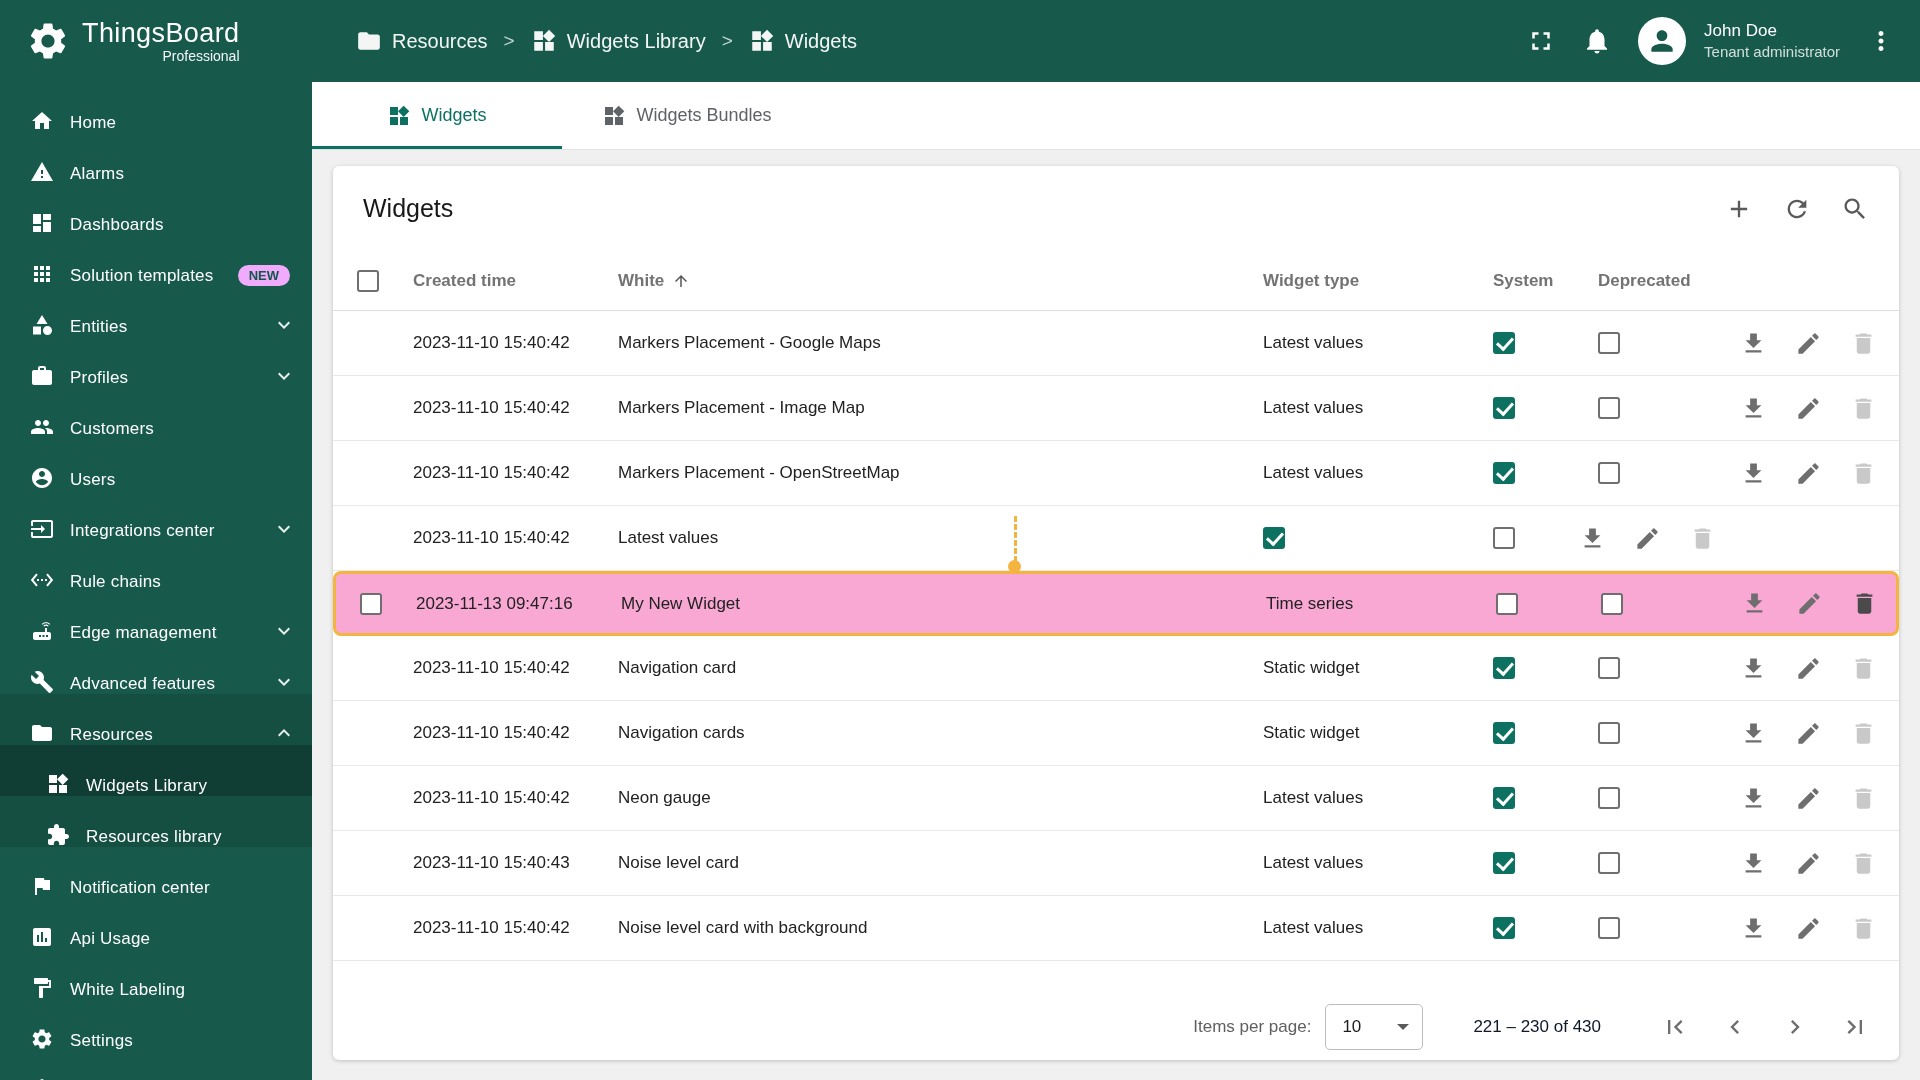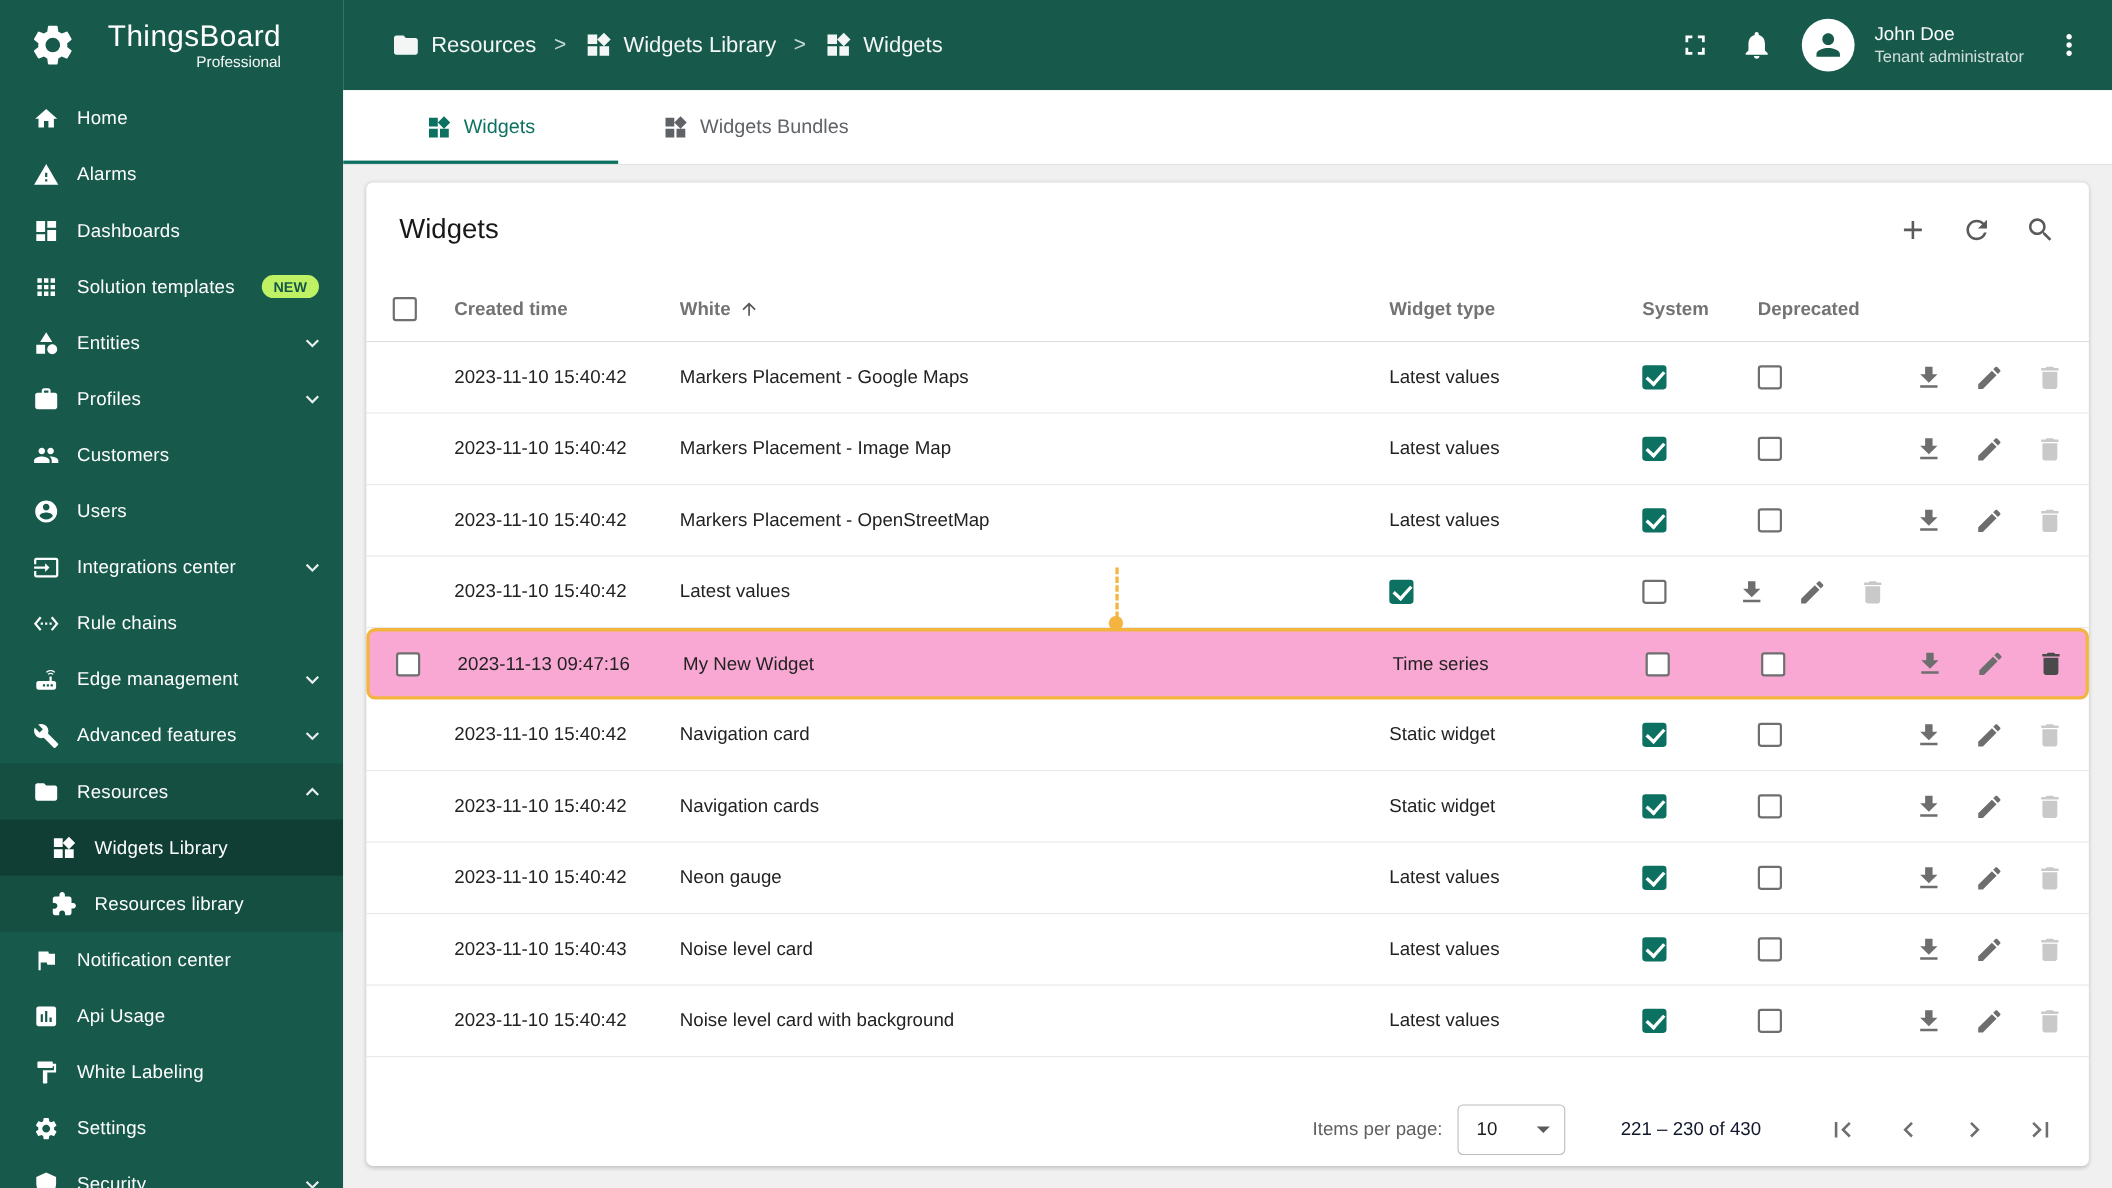--- a/index.html
+++ b/index.html
@@ -11,33 +11,33 @@
     --text:#1d1d1d;
     --muted:#6e6e6e;
   }
   *{box-sizing:border-box;margin:0;padding:0;}
   html,body{width:1920px;height:1080px;overflow:hidden;}
   body{font-family:"Liberation Sans","DejaVu Sans",sans-serif;display:flex;background:var(--bg);color:var(--text);}
   svg{display:block;}
 
   
   .sidebar{width:312px;flex:none;background:var(--sidebar-bg);color:#fff;overflow:hidden;display:flex;flex-direction:column;}
-  .logo{height:82px;flex:none;display:flex;align-items:center;gap:28px;padding:0 14px 0 26px;}
+  .logo{height:82px;flex:none;display:flex;align-items:center;gap:12px;padding:0 14px 0 26px;}
   .logo-mark svg{width:44px;height:44px;fill:#fff;}
   .logo-text{display:flex;flex-direction:column;}
   .logo-name{font-size:27px;letter-spacing:.4px;}
   .logo-sub{font-size:14px;opacity:.95;text-align:right;margin-top:-1px;}
-  .nav-item{height:51px;flex:none;display:flex;align-items:center;gap:16px;padding:0 16px 0 30px;cursor:pointer;white-space:nowrap;}
+  .nav-item{height:51px;flex:none;display:flex;align-items:flex-end;gap:16px;padding:0 16px 0 30px;cursor:pointer;white-space:nowrap;}
   .nav-item > svg{width:24px;height:24px;fill:#fff;flex:none;}
   .nav-item svg.chev{margin-left:auto;width:24px;height:24px;fill:rgba(255,255,255,.9);}
   .nav-item.child{padding-left:46px;}
   .nav-item.section{background:rgba(0,0,0,.12);}
   .nav-item.active{background:rgba(0,0,0,.30);}
   .nav-label{font-size:17px;font-weight:500;letter-spacing:.2px;}
-  .badge{margin-left:auto;margin-right:6px;background:#bef264;color:#14574a;font-size:13px;font-weight:700;padding:3px 11px;border-radius:12px;}
+  .badge{margin-left:auto;margin-right:6px;background:#f0abfc;color:#14574a;font-size:13px;font-weight:700;padding:3px 11px;border-radius:12px;}
 
   
   .main{flex:1;display:flex;flex-direction:column;min-width:0;}
   .topbar{height:82px;flex:none;background:var(--sidebar-bg);display:flex;align-items:center;color:#fff;padding:0 24px 0 44px;}
   .crumbs{display:flex;align-items:center;font-size:20px;}
   .crumb{display:flex;align-items:center;gap:10px;cursor:pointer;opacity:.95;}
   .crumb svg{width:26px;height:26px;fill:#fff;}
   .crumb-sep{opacity:.75;margin:0 16px;font-size:19px;}
   .topbar-right{margin-left:auto;display:flex;align-items:center;gap:26px;}
   .icon-btn{cursor:pointer;}

